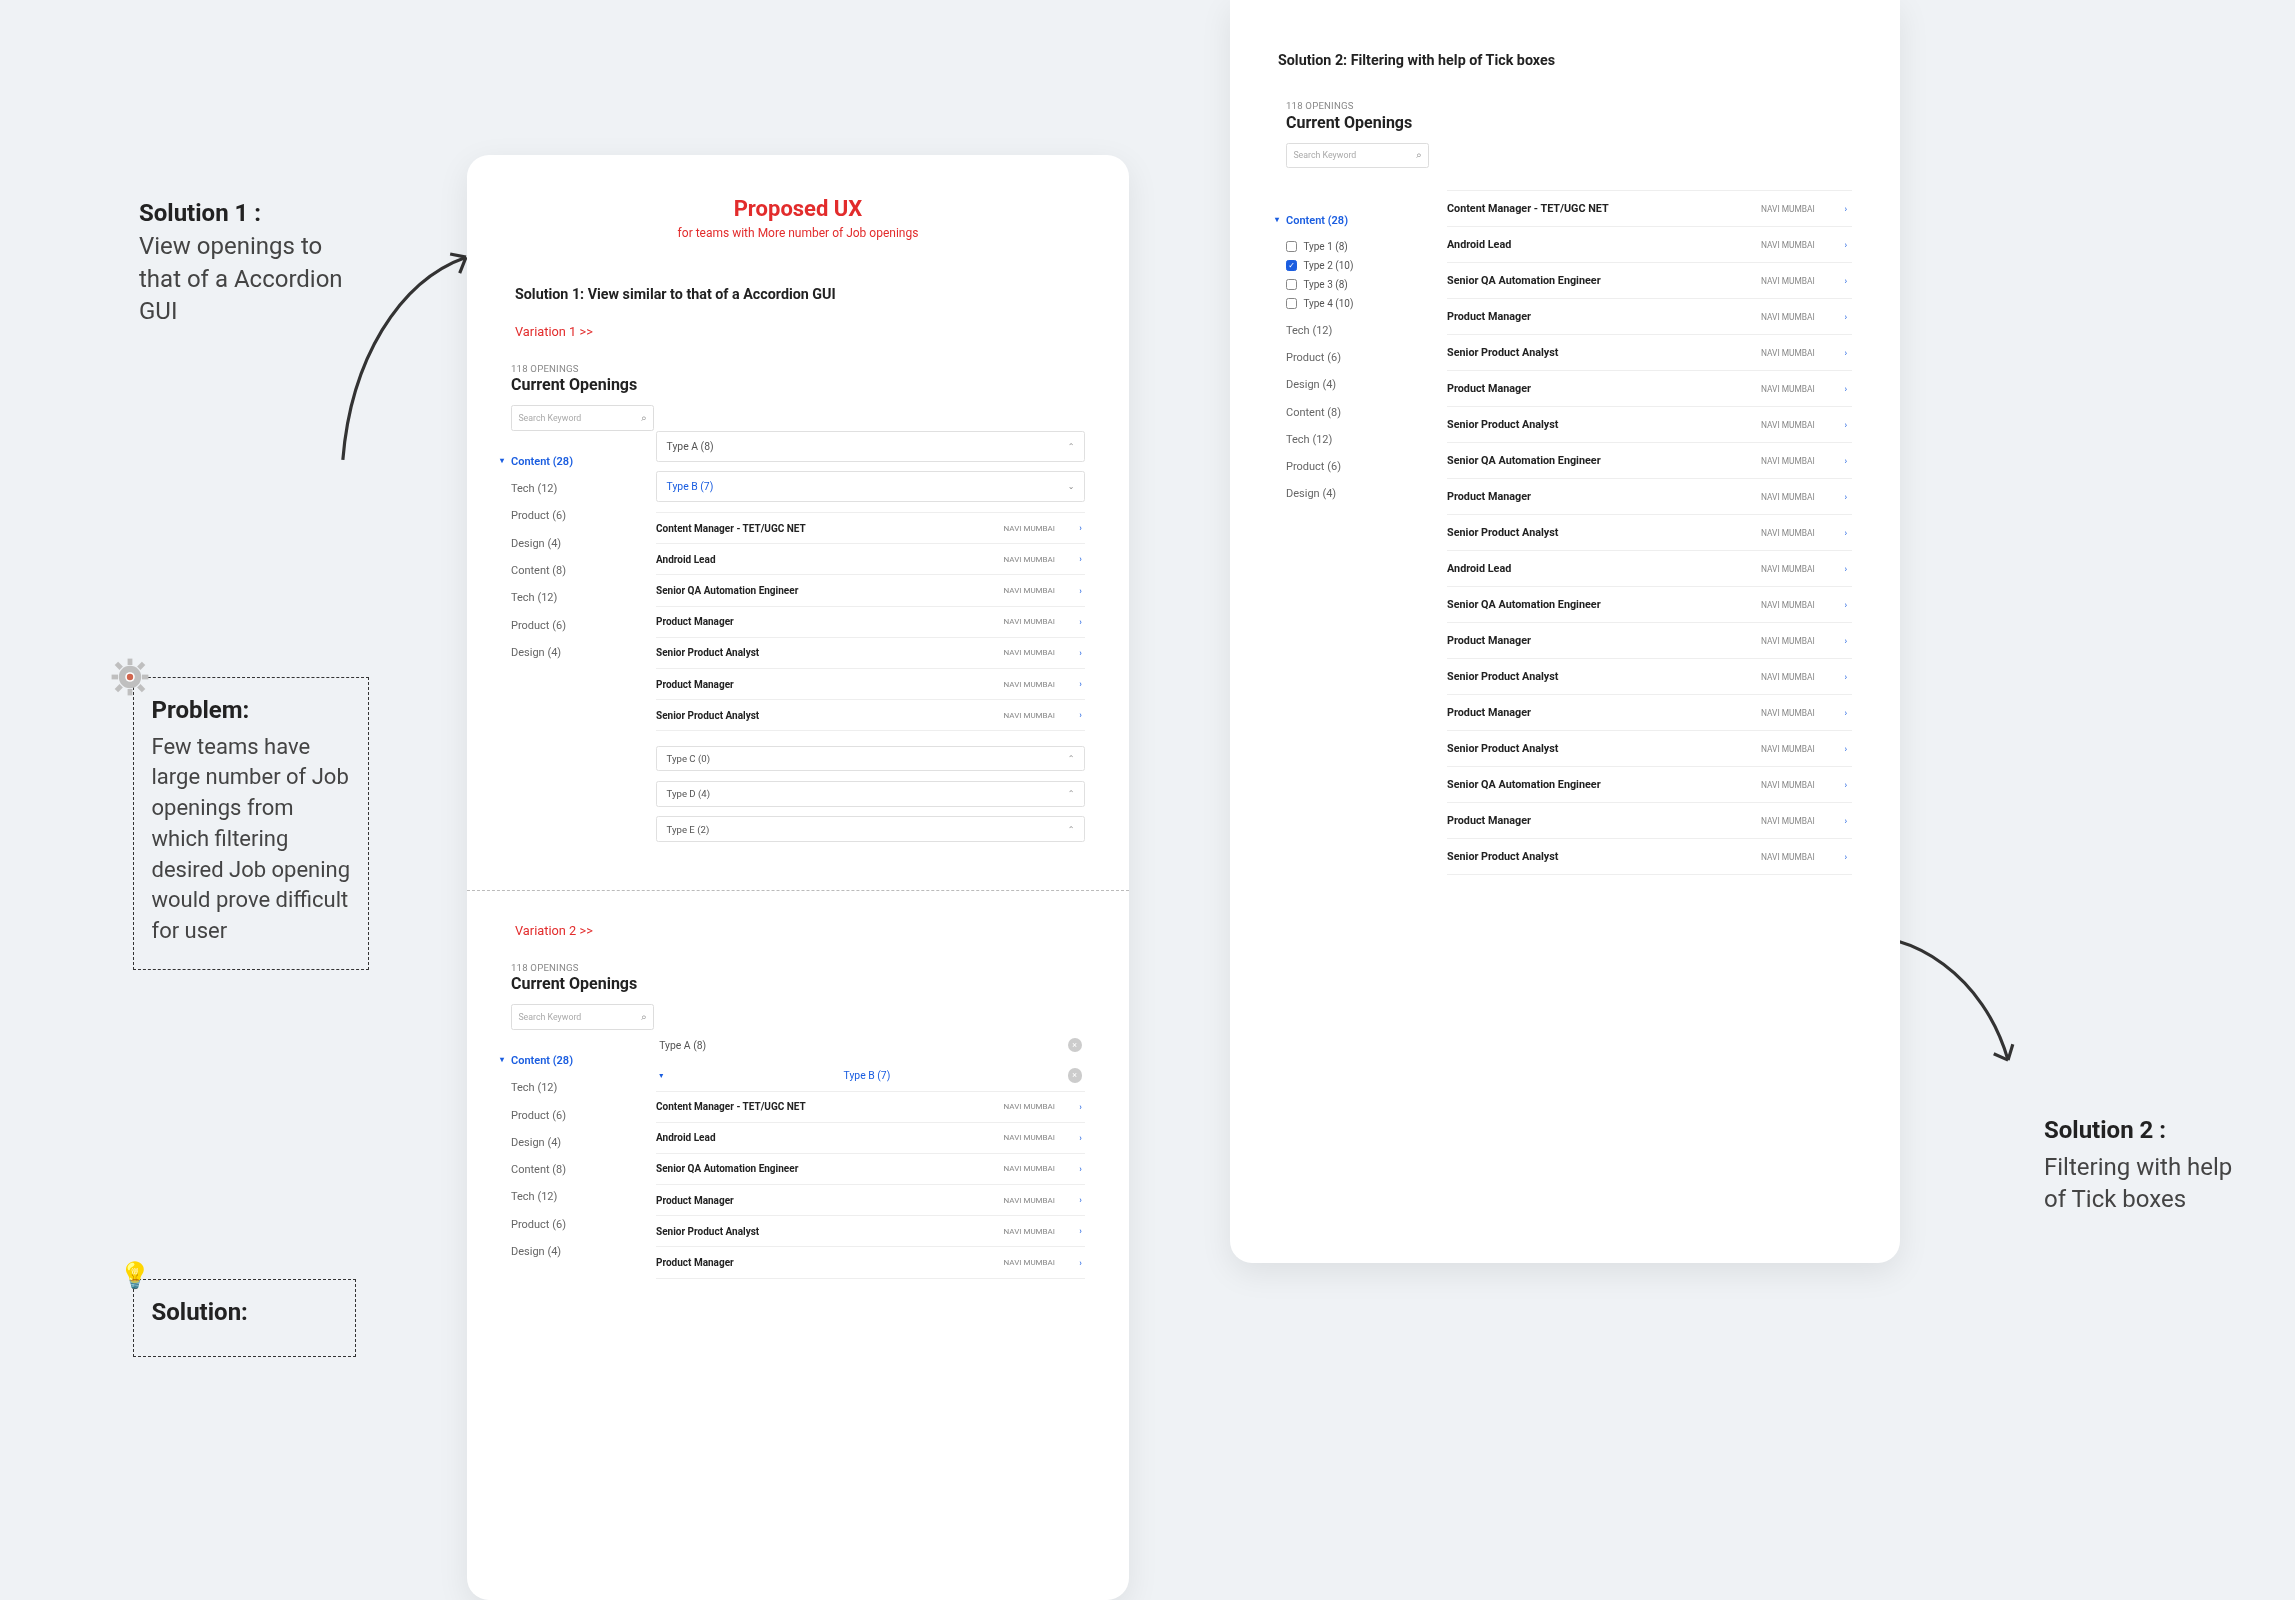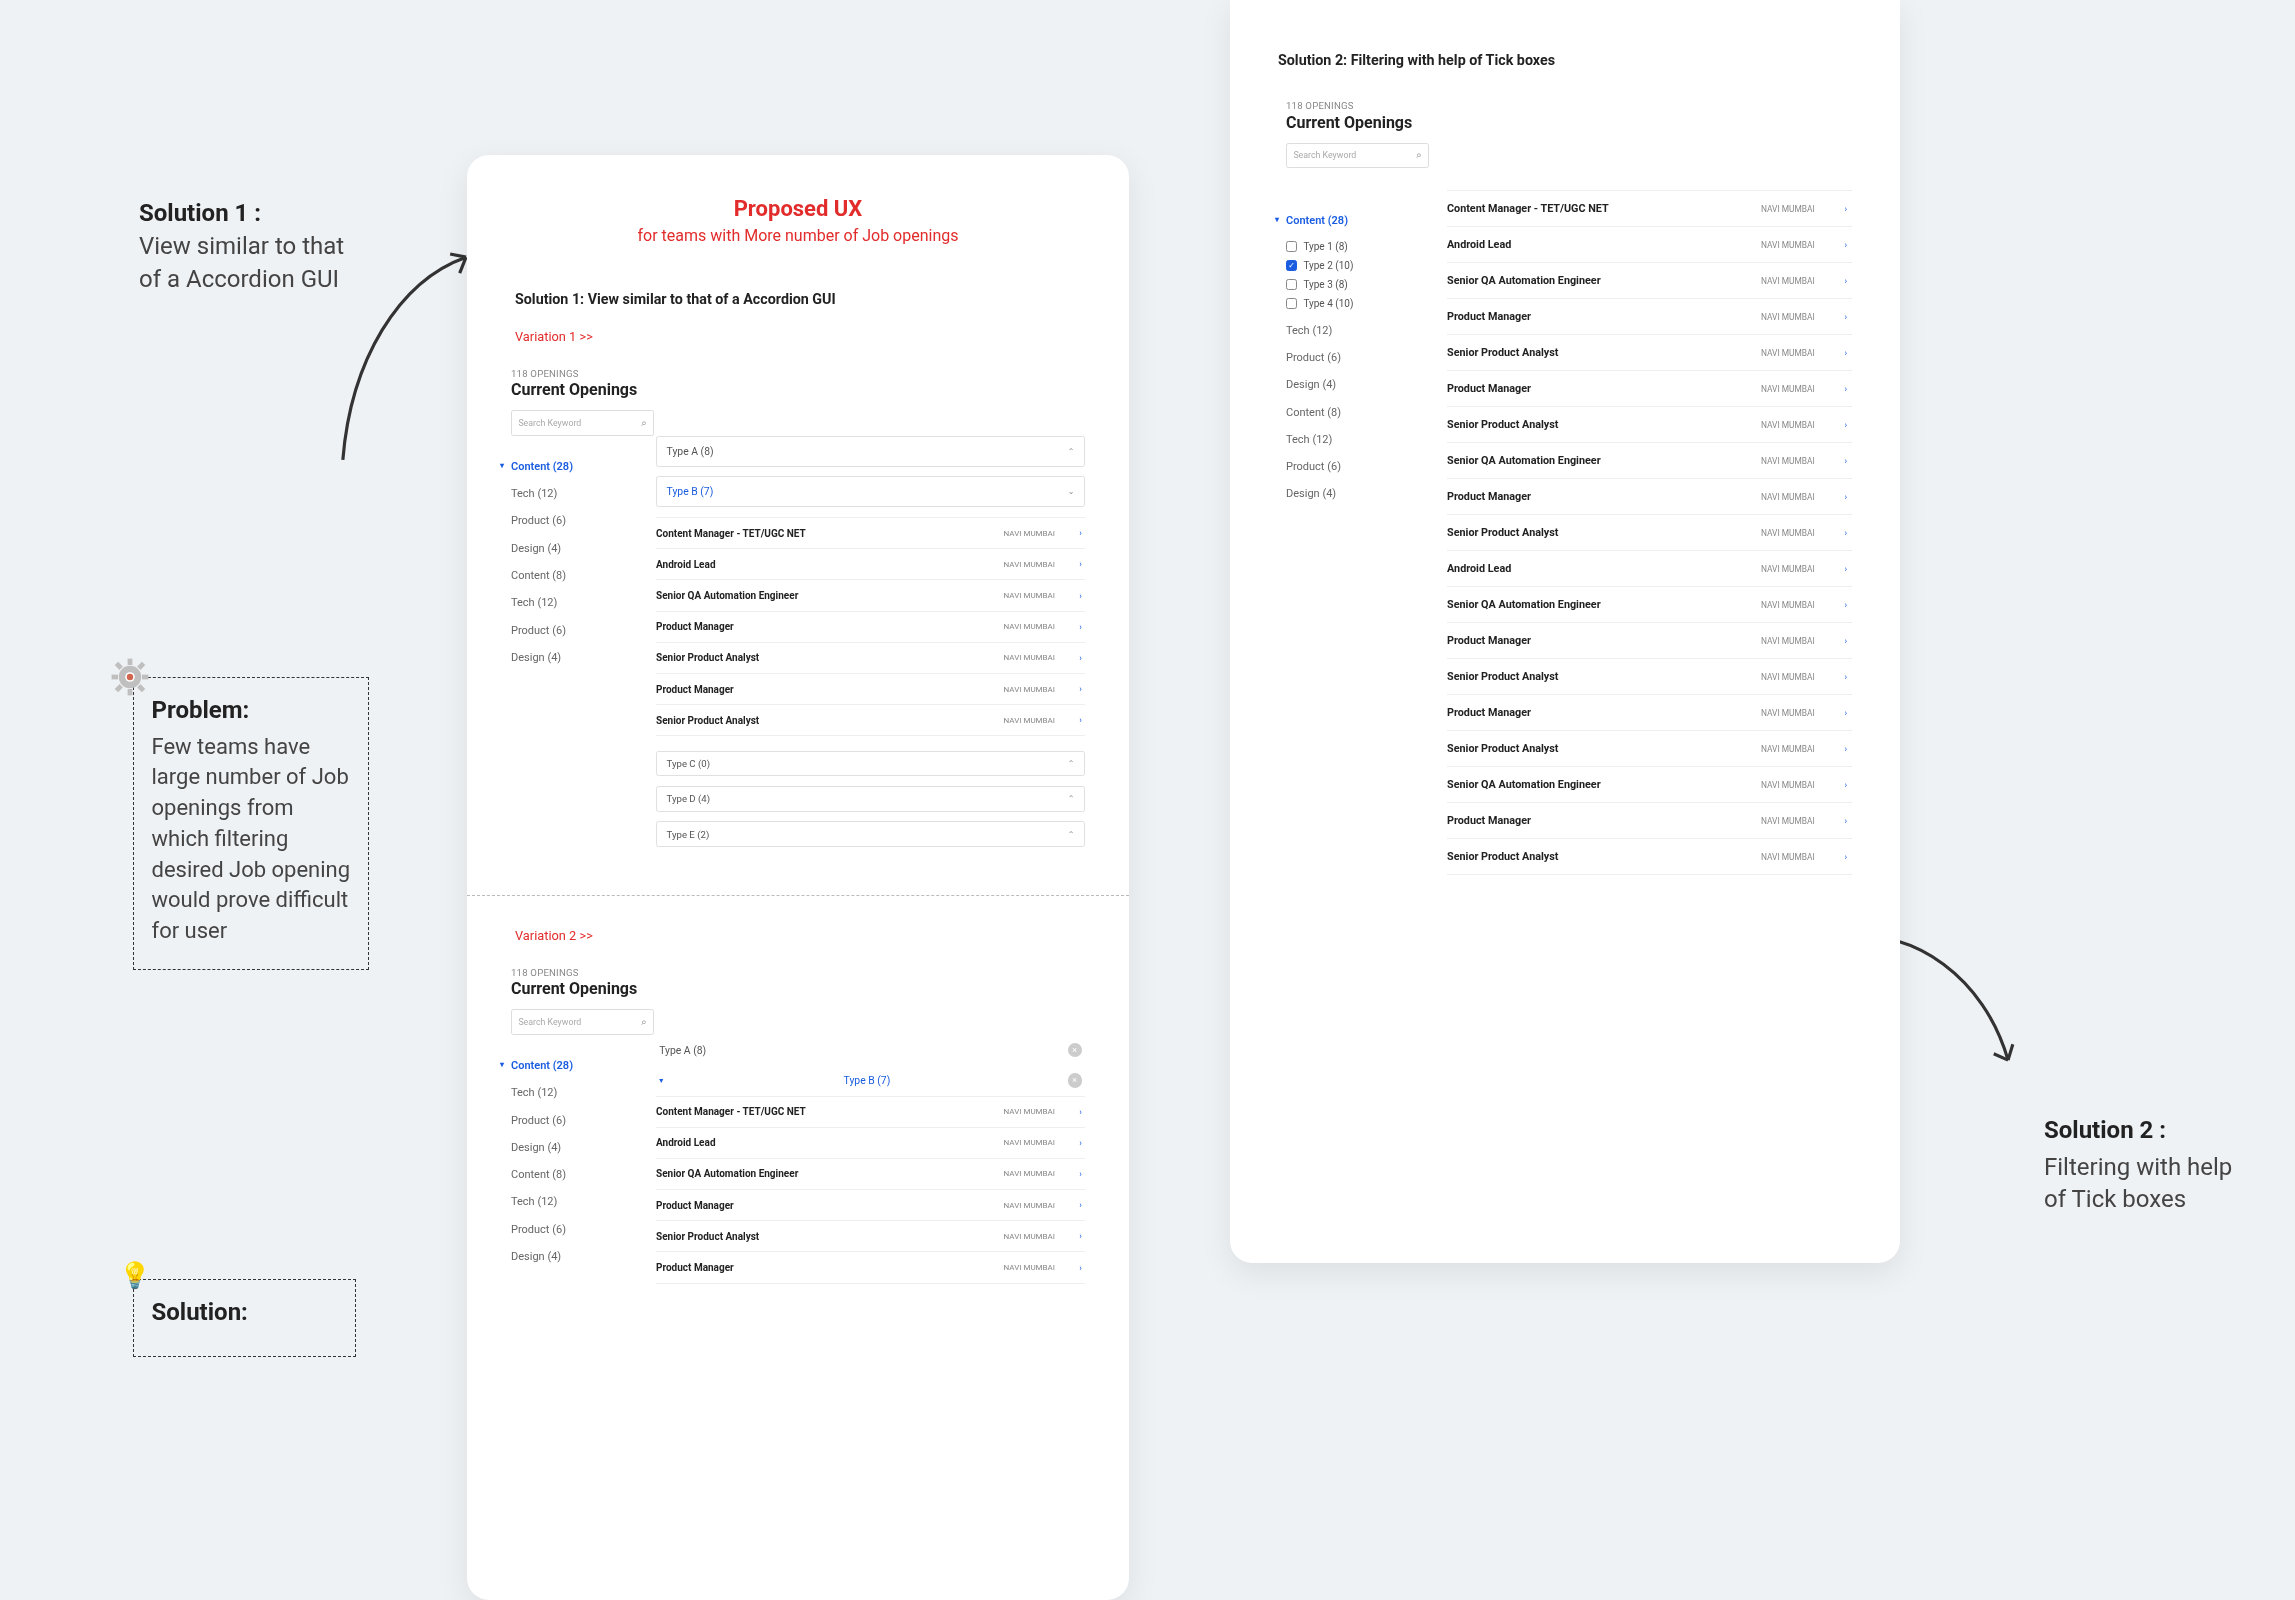--- a/index.html
+++ b/index.html
@@ -74,21 +74,21 @@
   .card1 {
     position:absolute;
     left:467px; top:155px;
     width:662px; height:1445px;
     background:#fff;
     border-radius:22px;
     box-shadow: 0 9.6px 32px rgba(0,0,0,0.08);
     overflow:hidden;
   }
   .proposed-title { text-align:center; color:#e22c2c; font-size:22px; font-weight:700; margin-top:41px;}
-  .proposed-sub   { text-align:center; color:#e22c2c; font-size:16px; margin-top:4.8px;}
+  .proposed-sub   { text-align:center; color:#e22c2c; font-size:12px; margin-top:4.8px;}
 
   .solheader { font-size:14.3px; font-weight:700; margin:46px 0 0 48px; }
   .varlink { color:#e22c2c; font-size:12.8px; margin:22px 0 0 48px; display:block;}
   .var2link { margin-top:32px; }
 
   .screenblock {
     margin:16px 44px 0 44px;
     padding-top:8px;
   }
   .openings-lbl { font-size:9.6px; color:#888; letter-spacing:0.2px; }
@@ -178,21 +178,21 @@
   .c2-joblist .jobrow .jname { font-size:10.8px; }
   .c2-joblist .jobrow .jloc  { font-size:8.4px; width:72px; }
   .c2-joblist .jobrow { padding:11px 4.8px 11px 0; }
 
 </style>
 </head>
 <body>
 
 <div class="anno-sol1">
   <span class="title">Solution 1 :</span>
-  <div class="body">View similar to that of a Accordion GUI</div>
+  <div class="body">View openings to that of a Accordion GUI</div>
 </div>
 
 <svg class="arrow1" viewBox="0 0 195 280">
   <path d="M185 10 C 100 40, 40 140, 30 265" stroke="#333" stroke-width="4" fill="none"></path>
   <path d="M185 10 l -20 -4 M185 10 l -8 20" stroke="#333" stroke-width="4" fill="none"></path>
 </svg>
 
 <div class="anno-problem">
   <div class="gear-badge">
     <svg viewBox="0 0 50 50">

